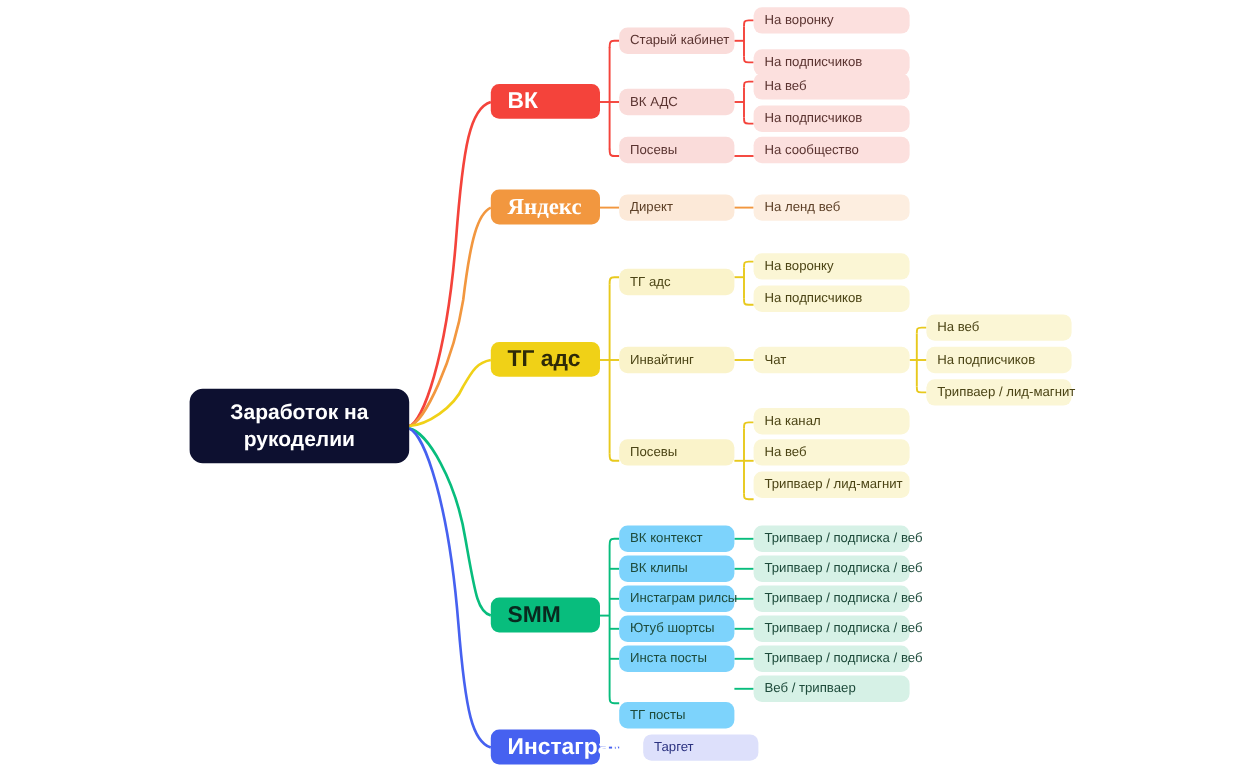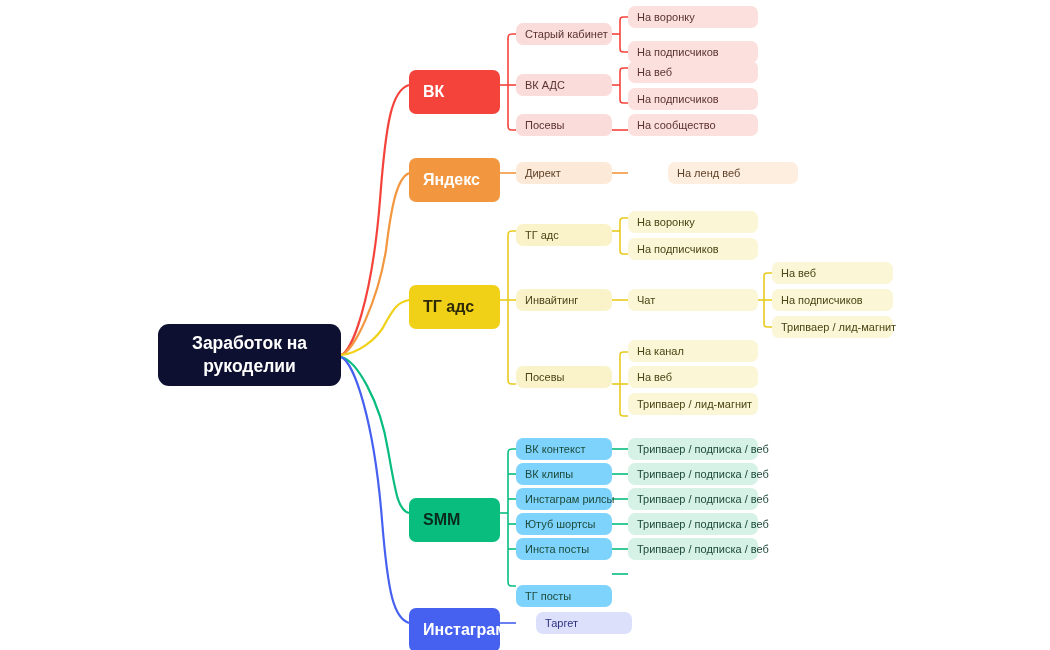--- a/index.html
+++ b/index.html
@@ -51,23 +51,23 @@
     font-size: 17.5px;
     font-weight: bold;
     line-height: 1.3;
     padding: 0 12px;
   }
   .root-node span { display: block; }
   
   .l1 {
     left: 409px;
     width: 91px;
-    height: 44px;
+    height: 29px;
     border-radius: 7px;
-    font-size: 16px;
+    font-size: 19px;
     font-weight: bold;
     padding-left: 14px;
   }
   
   .l2 {
     left: 516px;
     width: 96px;
     height: 22px;
     border-radius: 7px;
     font-size: 11px;
@@ -89,23 +89,23 @@
     height: 22px;
     border-radius: 7px;
     font-size: 11px;
     padding-left: 9px;
   }
   
   .c-vk-1 { background: #f4433b; color: #ffffff; }
   .c-vk-2 { background: #fadcda; color: #5a3330; }
   .c-vk-3 { background: #fce0de; color: #5a3330; }
   
-  .c-ya-1 { background: #f2973f; color: #ffffff; }
+  .c-ya-1 { background: #f2973f; color: #ffffff; font-family: Liberation Serif, serif; }
   .c-ya-2 { background: #fce9d8; color: #5c3f26; }
-  .c-ya-3 { background: #fdeee0; color: #5c3f26; margin-left: 40px; }
+  .c-ya-3 { background: #fdeee0; color: #5c3f26; }
   
   .c-tg-1 { background: #f0d117; color: #2e2a08; }
   .c-tg-2 { background: #faf3ca; color: #4b4415; }
   .c-tg-3 { background: #fbf6d5; color: #4b4415; }
   .c-tg-4 { background: #fbf6d5; color: #4b4415; }
   
   .c-sm-1 { background: #08bd7d; color: #09291f; }
   .c-sm-2 { background: #7dd3fc; color: #1d4a3a; }
   .c-sm-3 { background: #d6f1e6; color: #1d4a3a; }
   
@@ -304,20 +304,23 @@
   </div>
   <div class="node l2 c-sm-2" style="top:538px">
     <span>Инста посты</span>
   </div>
   <div class="node l3 c-sm-3" style="top:538px">
     <span>Трипваер / подписка / веб</span>
   </div>
   <div class="node l2 c-sm-2" style="top:585px">
     <span>ТГ посты</span>
   </div>
+  <div class="node l3 c-sm-3" style="top:563px">
+    <span>Веб / трипваер</span>
+  </div>
 
   <div class="node l1 c-ig-1" style="top:608px">
     <span>Инстаграм</span>
   </div>
   <div class="node l2 c-ig-2" style="top:612px">
     <span>Таргет</span>
   </div>
 
 </div>
 

